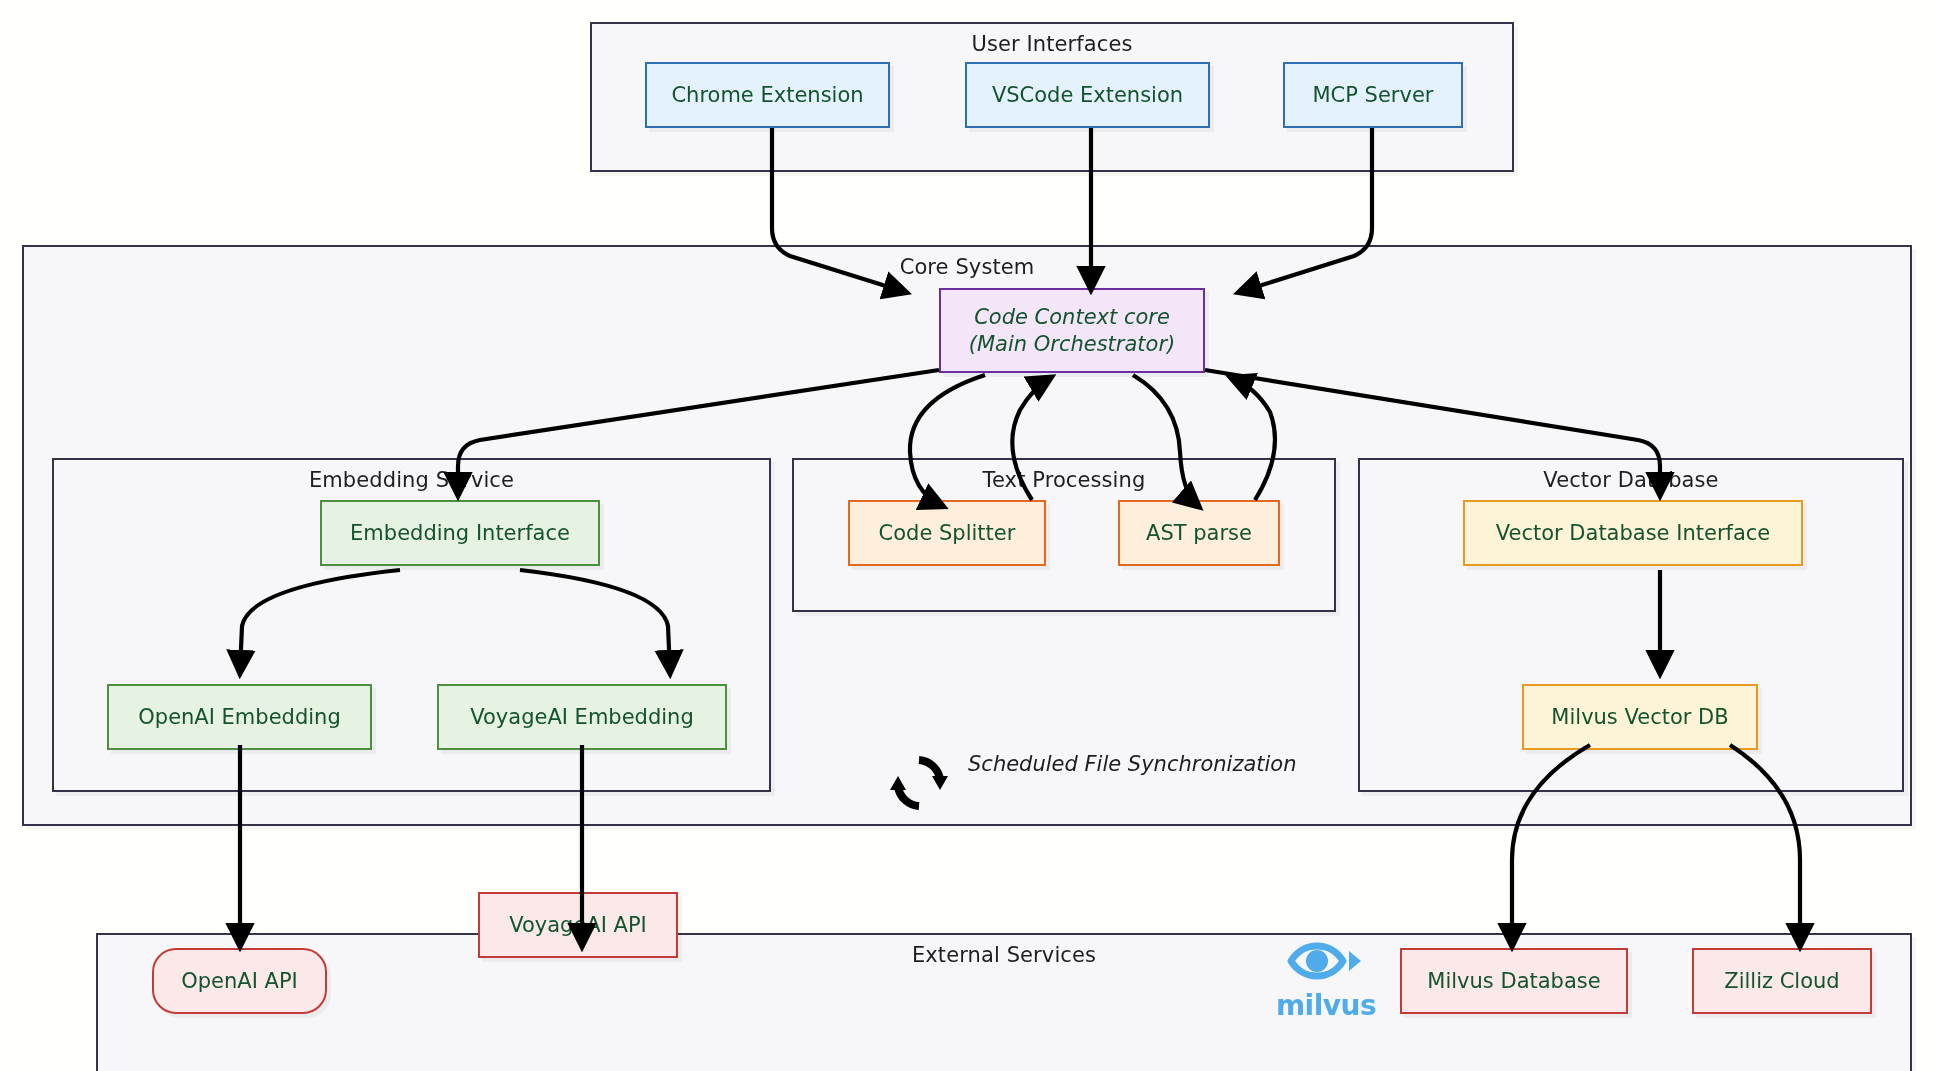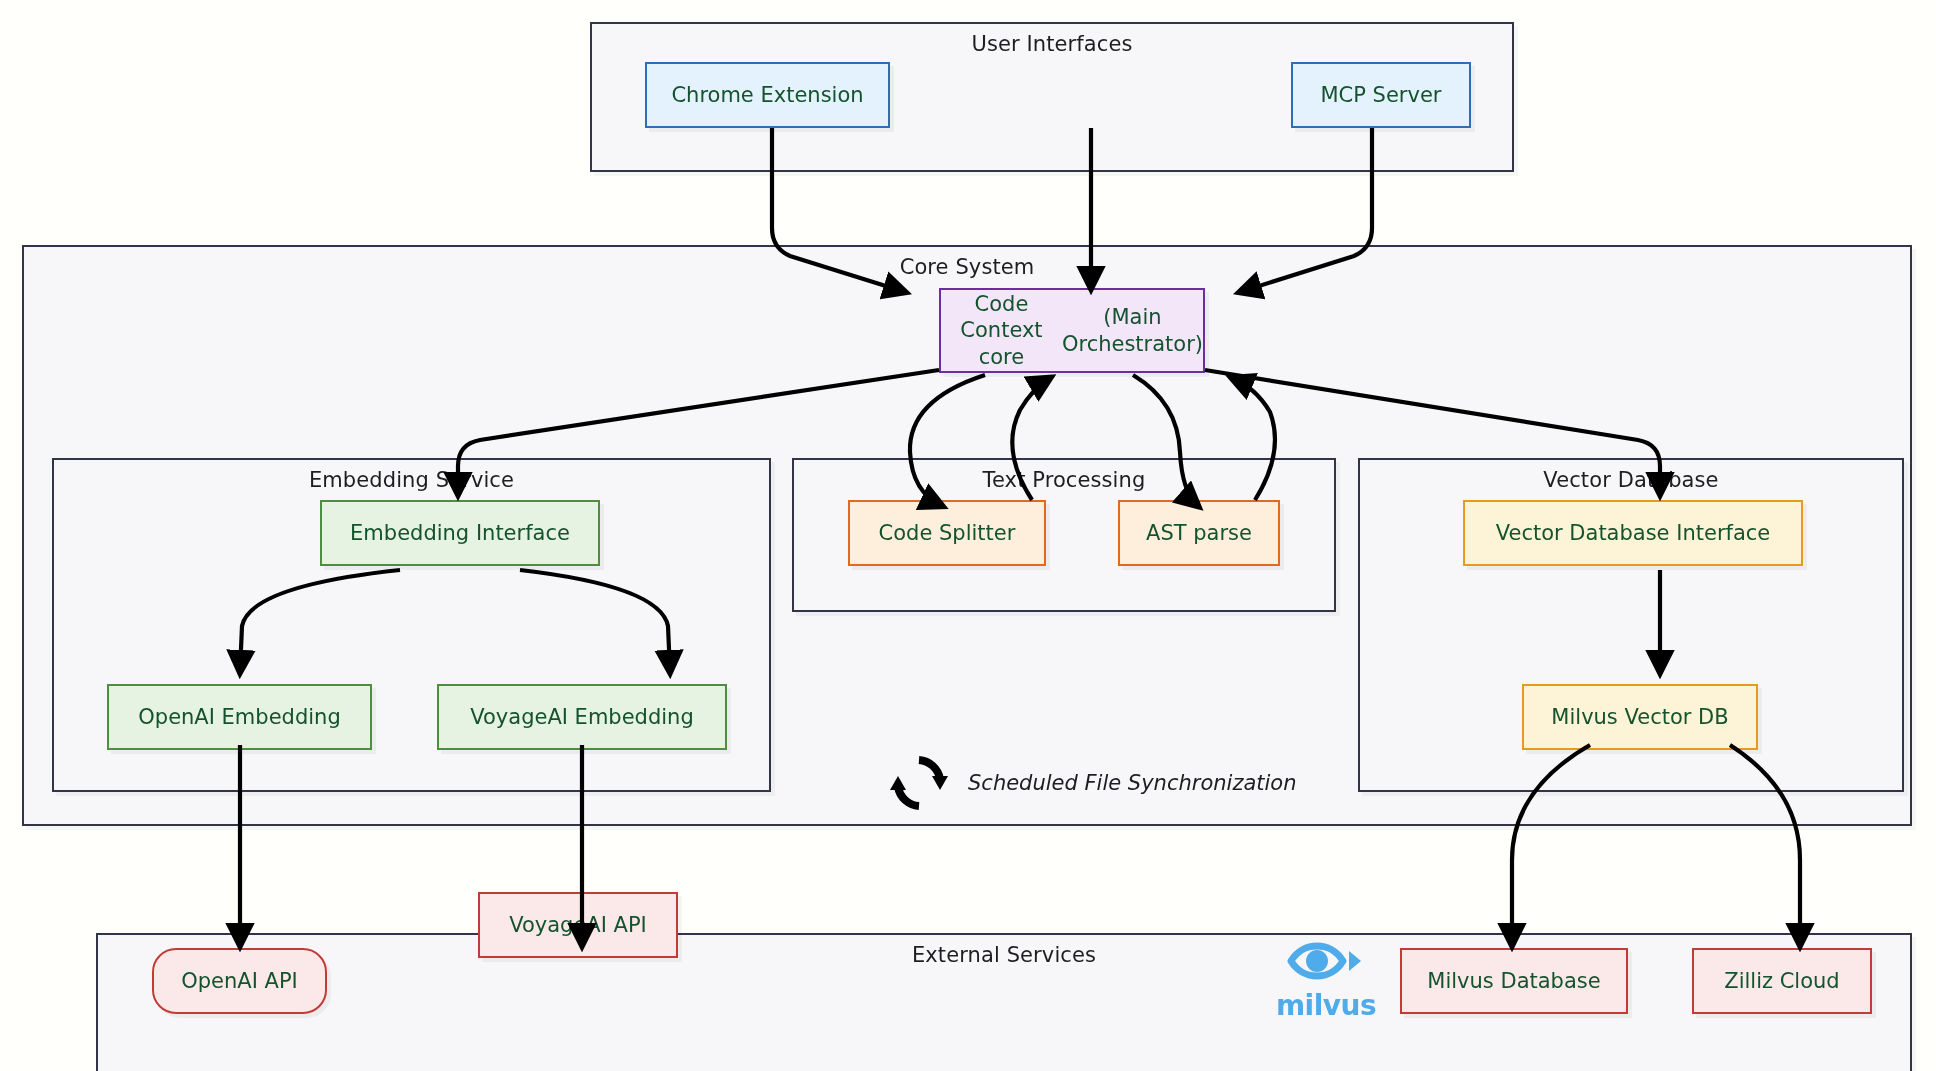--- a/index.html
+++ b/index.html
@@ -59,21 +59,20 @@
   .node.ui      { background: #e4f2fd; border-color: #2f6eb5; }
   .node.core    { background: #f3e6f9; border-color: #6a2ea0; }
   .node.embed   { background: #e6f2e2; border-color: #4e8f3f; }
   .node.text    { background: #fdefdc; border-color: #e2691d; }
   .node.vector  { background: #fdf3d6; border-color: #e8991f; }
   .node.ext     { background: #fbe9e9; border-color: #c23b36; }
 
   .sync-note {
     position: absolute;
     display: flex;
-    align-items: center;
     gap: 18px;
     z-index: 4;
   }
   .sync-note .sync-text {
     font-size: 21px;
     font-style: italic;
     color: #1d1d22;
     white-space: nowrap;
   }
   .milvus-logo {
@@ -138,29 +137,32 @@
       <path d="M 1730 745 Q 1800 790 1800 860 L 1800 945"></path>
     </g>
   </svg>
 
   <div class="cluster" style="left:590px; top:22px; width:920px; height:146px;">
     <div class="cluster-label">User Interfaces</div>
   </div>
   <div class="node ui" style="left:645px; top:62px; width:245px; height:66px;">
     <span>Chrome Extension</span>
   </div>
-  <div class="node ui" style="left:1283px; top:62px; width:180px; height:66px;margin-left:8px;">
+  <div class="node ui" style="left:965px; top:62px; width:245px; height:66px;">
+    <span>VSCode Extension</span>
+  </div>
+  <div class="node ui" style="left:1283px; top:62px; width:180px; height:66px;">
     <span>MCP Server</span>
   </div>
 
   <div class="cluster" style="left:22px; top:245px; width:1886px; height:577px;">
     <div class="cluster-label">Core System</div>
   </div>
 
-  <div class="node core" style="left:939px; top:288px; width:266px; height:85px; ">
+  <div class="node core" style="left:939px; top:288px; width:266px; height:85px; flex-direction:column;font-style:italic;">
     <span>Code Context core</span>
     <span>(Main Orchestrator)</span>
   </div>
 
   <div class="cluster" style="left:52px; top:458px; width:715px; height:330px;">
     <div class="cluster-label">Embedding Service</div>
   </div>
   <div class="node embed" style="left:320px; top:500px; width:280px; height:66px;">
     <span>Embedding Interface</span>
   </div>

